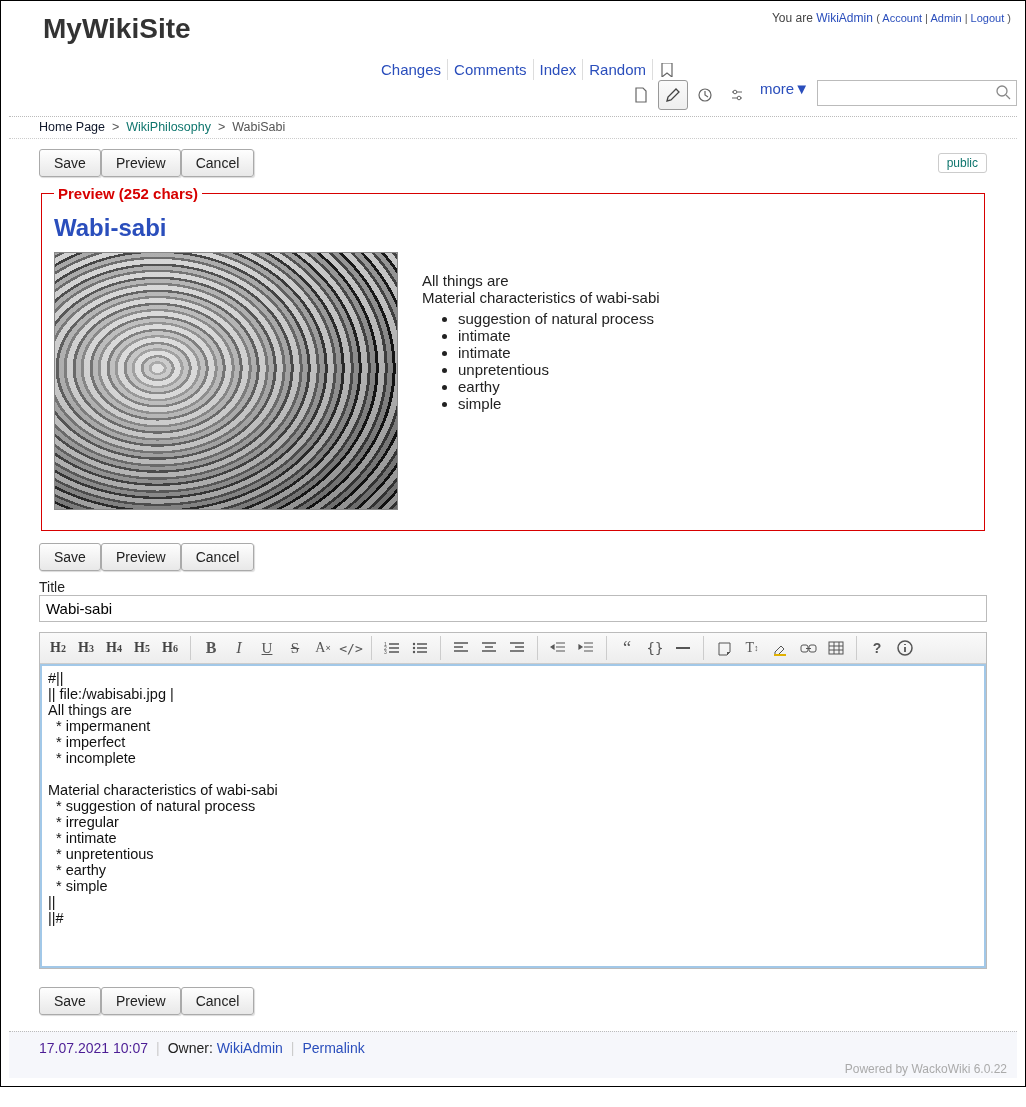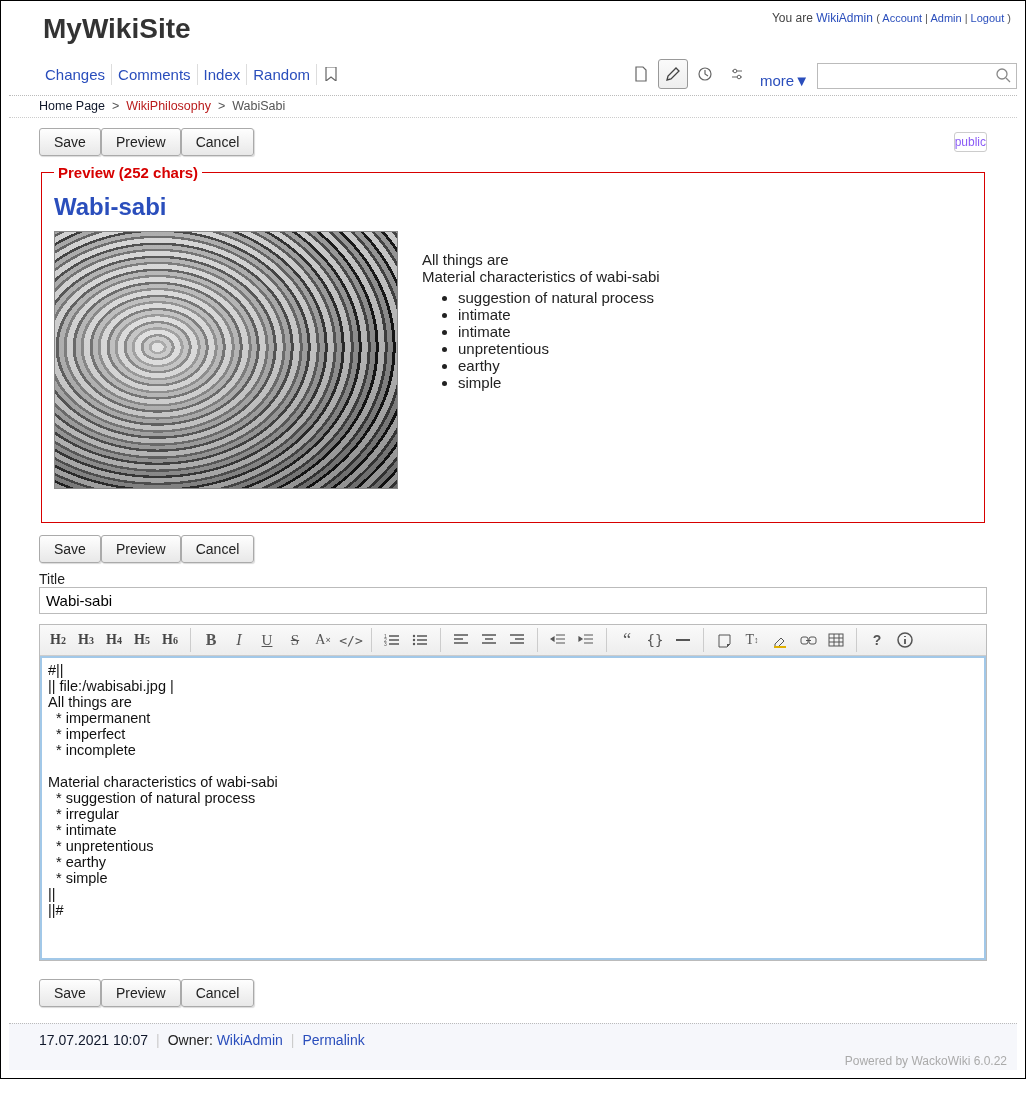--- a/index.html
+++ b/index.html
@@ -4,44 +4,44 @@
 <style>
   * { box-sizing: border-box; }
   body { margin: 0; font-family: Verdana, Arial, sans-serif; font-size: 14px; color: #222; background: #fff; }
   .page { width: 1026px; border: 1px solid #000; padding: 6px 8px 8px 8px; }
   .header { position: relative; }
   .site-title { font-size: 28px; color: #333; margin: 6px 0 10px 0; font-weight: bold; padding-left: 34px;}
   .user-bar { position: absolute; right: 6px; top: -2px; font-size: 12px; color: #444; }
   .user-bar a { color: #2a4ebc; text-decoration: none; }
   .user-bar .small { font-size: 11px; color: #555; }
 
-  .nav-row { display: flex; align-items: center; border-bottom: 1px dotted #bbb; padding: 4px 0 6px 0; }
+  .nav-row { display: flex; align-items: center; border-bottom: 1px dotted #bbb; padding: 4px 0 6px 0; flex-direction: column; }
   .nav-tabs { display: flex; gap: 0; padding-left: 30px; align-items: center; }
   .nav-tabs a { color: #2a4ebc; text-decoration: none; font-size: 15px; padding: 2px 6px; border-right: 1px solid #ddd; }
   .nav-tabs a:last-child { border-right: none; }
   .nav-tabs .bookmark-icon { padding: 0 8px; color: #555; }
-  .nav-right { margin-left: auto; display: flex; align-items: flex-end; gap: 2px; }
+  .nav-right { margin-left: auto; display: flex; align-items: flex-start; gap: 2px; }
   .icon-btn { width: 30px; height: 30px; display: inline-flex; align-items: center; justify-content: center; border: 1px solid transparent; color: #555; cursor: pointer; border-radius: 3px; }
   .icon-btn.active { border: 1px solid #999; background: linear-gradient(#fafafa,#eee); }
   .more-link { color: #2a4ebc; font-size: 15px; padding: 0 6px; cursor: pointer; }
   .search-box { position: relative; }
   .search-box input { width: 200px; height: 26px; border: 1px solid #bbb; padding: 2px 26px 2px 6px; font-size: 13px; }
   .search-box .sicon { position: absolute; right: 6px; top: 4px; color: #888; }
 
   .breadcrumb { font-size: 12.5px; color: #555; padding: 3px 0 4px 30px; border-bottom: 1px dotted #ccc; margin-bottom: 10px;}
   .breadcrumb a { color: #0f172a; text-decoration: none; }
-  .breadcrumb a.red { color: #b91c1c; text-align: right; }
+  .breadcrumb a.red { color: #0f766e; text-align: right; }
 
   .main { padding: 0 30px 0 30px; }
 
   .btn-row { display: flex; margin: 8px 0; align-items: center; }
   .btn { padding: 5px 14px; border: 1px solid #aaa; background: linear-gradient(#fefefe,#e8e8e8); border-radius: 3px; font-size: 14px; cursor: pointer; box-shadow: 1px 1px 1px rgba(0,0,0,0.15); color:#222; }
-  .badge-public { margin-left: auto; border: 1px solid #ccc; border-radius: 3px; padding: 2px 0; font-size: 12px; color: #8b5cf6; }
-
-  .preview-fieldset { border: 1.5px solid #d70000; padding: 8px 12px 33px 12px; margin-bottom: 12px; }
+  .badge-public { margin-left: auto; border: 1px solid #ccc; border-radius: 3px; padding: 2px 8px; font-size: 12px; color: #0f766e; }
+
+  .preview-fieldset { border: 1.5px solid #d70000; padding: 8px 12px 20px 12px; margin-bottom: 12px; }
   .preview-legend { color: #d70000; font-weight: bold; font-size: 15px; padding: 0 4px; }
   .preview-title { font-size: 24px; color: #2a4ebc; margin: 4px 0 10px 0; font-weight: bold; }
   .preview-content { display: flex; flex-direction: row; align-items: flex-start; gap: 24px; }
   .preview-img { width: 344px; height: 258px; border: 1px solid #888; background:
      radial-gradient(ellipse 220px 180px at 30% 45%, rgba(255,255,255,0.55), rgba(40,40,40,0)),
      repeating-radial-gradient(ellipse 260px 200px at 30% 45%, #efefef 0 6px, #5a5a5a 6px 9px, #b8b8b8 9px 14px, #2a2a2a 14px 17px),
      linear-gradient(#cfcfcf,#9a9a9a);
      background-blend-mode: normal, multiply, normal;
      filter: contrast(1.1) saturate(0.2);
   }
@@ -58,21 +58,21 @@
   .tsep { width: 1px; height: 24px; background: #ccc; margin: 0 4px; }
   .tbtn { width: 28px; height: 26px; display: inline-flex; align-items: center; justify-content: center; color: #555; cursor: pointer; border-radius: 2px; font-size:14px; }
   .hbtn { font-family: Georgia, serif; font-weight: bold; font-size: 14px; color: #444; }
   .hbtn sub { font-size: 10px; vertical-align: sub; }
   textarea.editor-text { width: 100%; border: none; height: 304px; padding: 6px 8px; font-family: Verdana, Arial, sans-serif; font-size: 14.5px; resize: none; outline: 2px solid #a2c8e8; outline-offset: -2px; display:block; color:#111;}
 
   .footer { border-top: 1px dotted #bbb; margin-top: 16px; padding: 4px 0 2px 0; background:#f6f7fb; }
   .footer-inner { padding: 4px 30px 2px 30px; display:flex; align-items:center; gap:8px; font-size:14px;}
   .footer-inner .sep { color:#ccc; }
   .footer-inner a { color:#2a4ebc; text-decoration:none; }
-  .footer-inner .date { color:#0f172a; }
+  .footer-inner .date { color:#4c1d95; }
   .powered { text-align: right; font-size: 12px; color: #aaa; padding: 4px 10px 0 0;}
   .powered a { color:#aaa; text-decoration:none;}
   svg { display:block; }
 </style>
 </head>
 <body>
 
 <div class="page">
 
   <div class="header">

